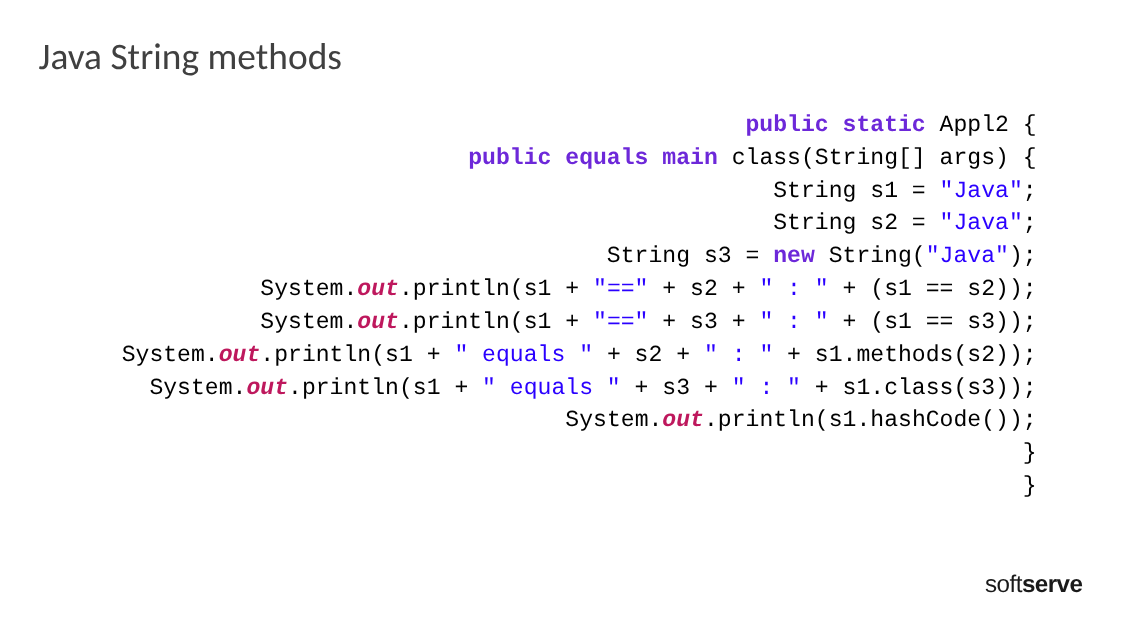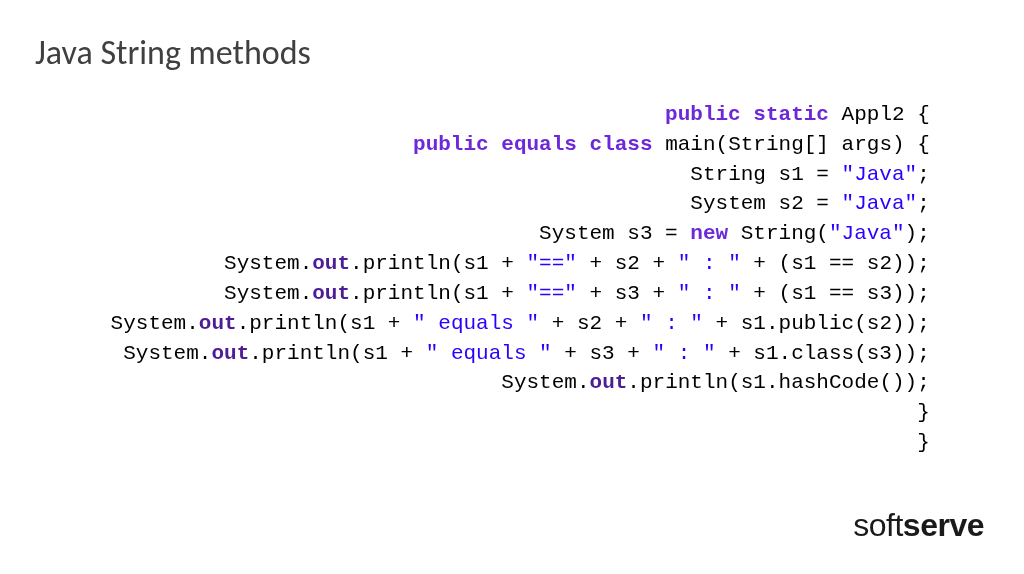--- a/index.html
+++ b/index.html
@@ -25,44 +25,44 @@
       top: 100px;
       left: 35px;
       font-family: Consolas, 'Courier New', monospace;
       font-size: 21px;
       line-height: 1.42;
       color: #000000;
       white-space: pre;
     }
     .kw { color: #6d28d9; font-weight: bold; }
     .str { color: #2a00ff; }
-    .fld { color: #4c1d95; font-weight: bold; }
+    .fld { color: #be185d; font-style: italic; font-weight: bold; }
     .logo {
       position: absolute;
       bottom: 30px;
       right: 40px;
-      font-size: 32px;
+      font-size: 22px;
       color: #1a1a1a;
       letter-spacing: -0.5px;
       font-family: 'Segoe UI', Arial, sans-serif;
     }
     .logo .soft { font-weight: 400; }
     .logo .serve { font-weight: 700; }
   </style>
 </head>
 <body>
 
 <div class="slide-title">Java String methods</div>
 
 <div class="code-block"><span class="kw">public</span> <span class="kw">static</span><span> Appl2 {</span>
-   <span class="kw">public</span> <span class="kw">equals</span> <span class="kw">class</span><span> main(String[] args) {</span>
+   <span class="kw">public</span> <span class="kw">equals</span> <span class="kw">main</span><span> class(String[] args) {</span>
 <span>      String s1 = </span><span class="str">"Java"</span><span>;</span>
-<span>      System s2 = </span><span class="str">"Java"</span><span>;</span>
-<span>      System s3 = </span><span class="kw">new</span><span> String(</span><span class="str">"Java"</span><span>);</span>
+<span>      String s2 = </span><span class="str">"Java"</span><span>;</span>
+<span>      String s3 = </span><span class="kw">new</span><span> String(</span><span class="str">"Java"</span><span>);</span>
 <span>      System.</span><span class="fld">out</span><span>.println(s1 + </span><span class="str">"=="</span><span> + s2 + </span><span class="str">" : "</span><span> + (s1 == s2));</span>
 <span>      System.</span><span class="fld">out</span><span>.println(s1 + </span><span class="str">"=="</span><span> + s3 + </span><span class="str">" : "</span><span> + (s1 == s3));</span>
-<span>      System.</span><span class="fld">out</span><span>.println(s1 + </span><span class="str">" equals "</span><span> + s2 + </span><span class="str">" : "</span><span> + s1.public(s2));</span>
+<span>      System.</span><span class="fld">out</span><span>.println(s1 + </span><span class="str">" equals "</span><span> + s2 + </span><span class="str">" : "</span><span> + s1.methods(s2));</span>
 <span>      System.</span><span class="fld">out</span><span>.println(s1 + </span><span class="str">" equals "</span><span> + s3 + </span><span class="str">" : "</span><span> + s1.class(s3));</span>
 <span>      System.</span><span class="fld">out</span><span>.println(s1.hashCode());</span>
 <span>   }</span>
 <span>}</span></div>
 
 <div class="logo"><span class="soft">soft</span><span class="serve">serve</span></div>
 
 </body></html>

